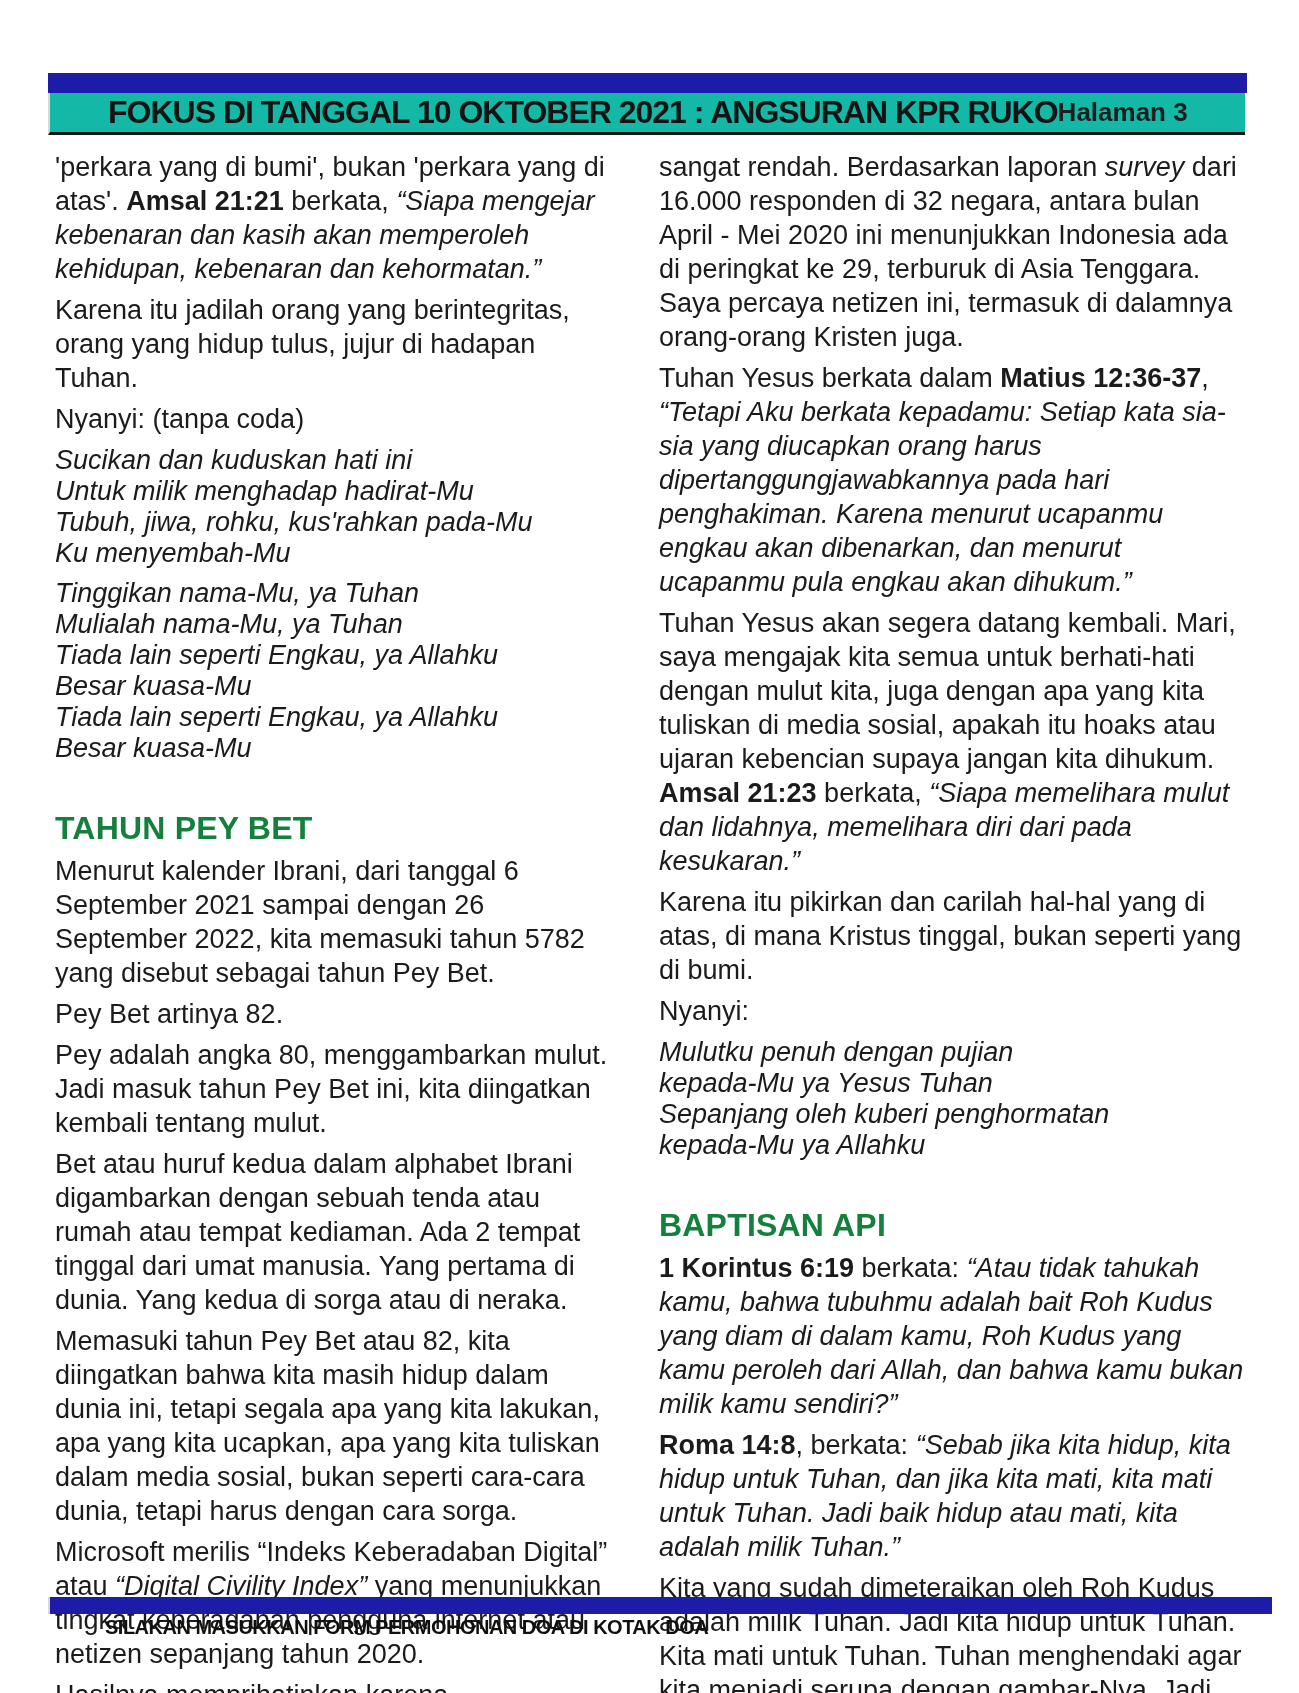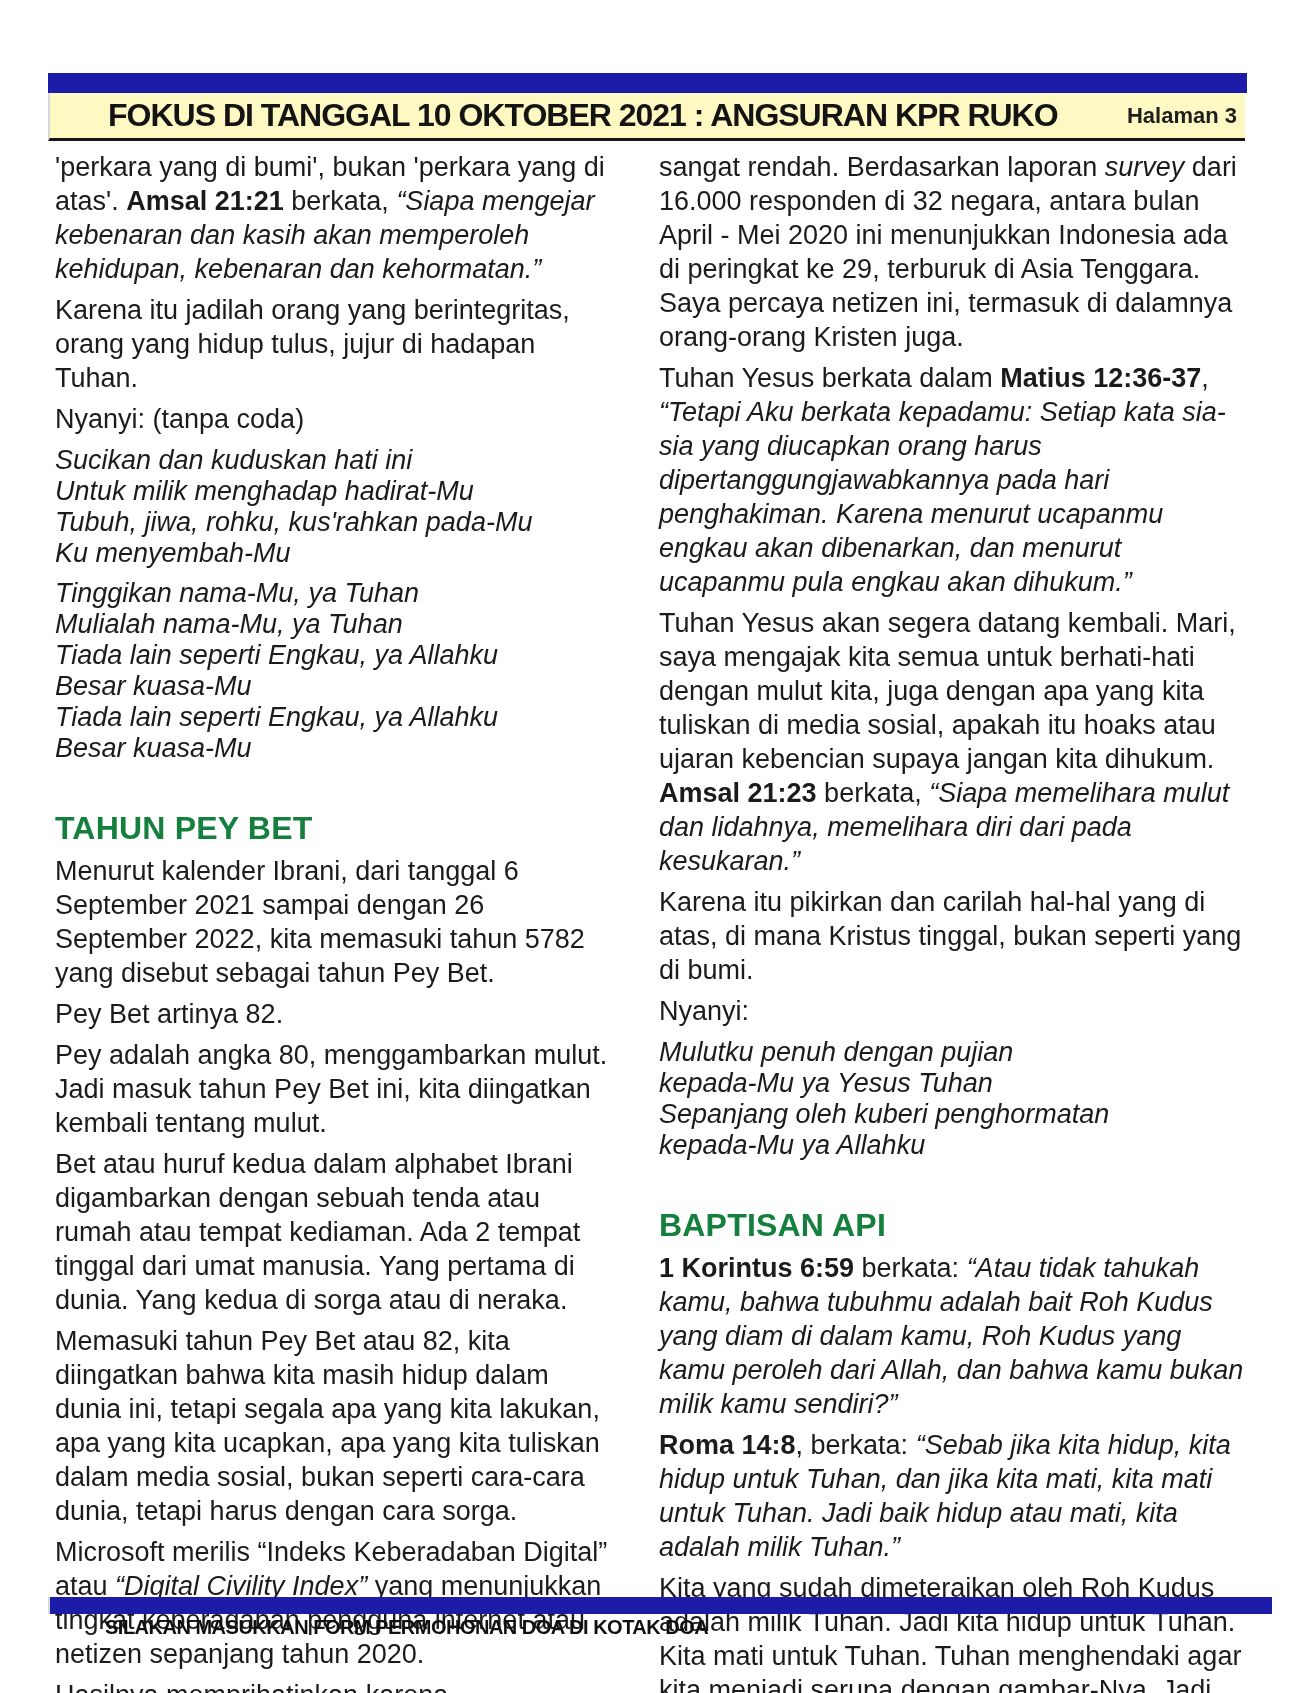--- a/index.html
+++ b/index.html
@@ -7,34 +7,34 @@
     width:1299px;height:1693px;position:relative;overflow:hidden;
     background:#ffffff;
     font-family:"Liberation Sans","DejaVu Sans",sans-serif;
     color:#1b1b1b;
   }
   .top-bar{
     position:absolute;left:48px;top:73px;width:1199px;height:20px;
     background:#1c1ca8;
   }
   .header-band{
-    position:absolute;left:48px;top:93px;width:1197px;height:48px;
+    position:absolute;left:48px;top:93px;width:1197px;height:42px;
     box-sizing:border-box;
     border-bottom:3px solid #161616;
     border-left:2px solid #d9d9d9;
-    display:flex;align-items:center;justify-content:space-between;
+    display:flex;align-items:center;justify-content:flex-start;
     padding:0 8px 0 58px;
-    background:#fef9c3;
+    background:#14b8a6;
   }
   .header-title{
     font-weight:bold;font-size:32px;letter-spacing:-1px;color:#141414;
     white-space:nowrap;
   }
   .header-page{
-    font-weight:600;font-size:22px;color:#1e1e1e;white-space:nowrap;
+    font-weight:600;font-size:26px;color:#1e1e1e;white-space:nowrap;
   }
   .columns{
     position:absolute;left:55px;top:150px;width:1192px;
     display:flex;gap:47px;
   }
   .col-left{width:557px;flex:none;}
   .col-right{width:588px;flex:none;}
   .para{
     font-size:27px;line-height:34px;margin-top:7px;text-align:left;
   }
@@ -105,20 +105,20 @@
       <div class="para block"><span class="seg-n">Tuhan Yesus akan segera datang kembali. Mari, saya mengajak kita semua untuk berhati-hati dengan mulut kita, juga dengan apa yang kita tuliskan di media sosial, apakah itu hoaks atau ujaran kebencian supaya jangan kita dihukum. </span><span class="seg-b">Amsal 21:23</span><span class="seg-n"> berkata, </span><span class="seg-i">“Siapa memelihara mulut dan lidahnya, memelihara diri dari pada kesukaran.”</span></div>
       <div class="para block"><span class="seg-n">Karena itu pikirkan dan carilah hal-hal yang di atas, di mana Kristus tinggal, bukan seperti yang di bumi.</span></div>
       <div class="para block"><span class="seg-n">Nyanyi:</span></div>
       <div class="lyrics block">
         <div class="lyric-line">Mulutku penuh dengan pujian</div>
         <div class="lyric-line">kepada-Mu ya Yesus Tuhan</div>
         <div class="lyric-line">Sepanjang oleh kuberi penghormatan</div>
         <div class="lyric-line">kepada-Mu ya Allahku</div>
       </div>
       <div class="heading block">BAPTISAN API</div>
-      <div class="para block"><span class="seg-b">1 Korintus 6:59</span><span class="seg-n"> berkata: </span><span class="seg-i">“Atau tidak tahukah kamu, bahwa tubuhmu adalah bait Roh Kudus yang diam di dalam kamu, Roh Kudus yang kamu peroleh dari Allah, dan bahwa kamu bukan milik kamu sendiri?”</span></div>
+      <div class="para block"><span class="seg-b">1 Korintus 6:19</span><span class="seg-n"> berkata: </span><span class="seg-i">“Atau tidak tahukah kamu, bahwa tubuhmu adalah bait Roh Kudus yang diam di dalam kamu, Roh Kudus yang kamu peroleh dari Allah, dan bahwa kamu bukan milik kamu sendiri?”</span></div>
       <div class="para block"><span class="seg-b">Roma 14:8</span><span class="seg-n">, berkata: </span><span class="seg-i">“Sebab jika kita hidup, kita hidup untuk Tuhan, dan jika kita mati, kita mati untuk Tuhan. Jadi baik hidup atau mati, kita adalah milik Tuhan.”</span></div>
       <div class="para block"><span class="seg-n">Kita yang sudah dimeteraikan oleh Roh Kudus adalah milik Tuhan. Jadi kita hidup untuk Tuhan. Kita mati untuk Tuhan. Tuhan menghendaki agar kita menjadi serupa dengan gambar-Nya. Jadi Dia harus makin</span></div>
     </div>
 </div>
 
 <div class="footer-bar" style="background: rgb(28, 28, 168);"></div>
 <div class="footer-text">SILAKAN MASUKKAN FORM PERMOHONAN DOA DI KOTAK DOA</div>
 
 </body></html>

